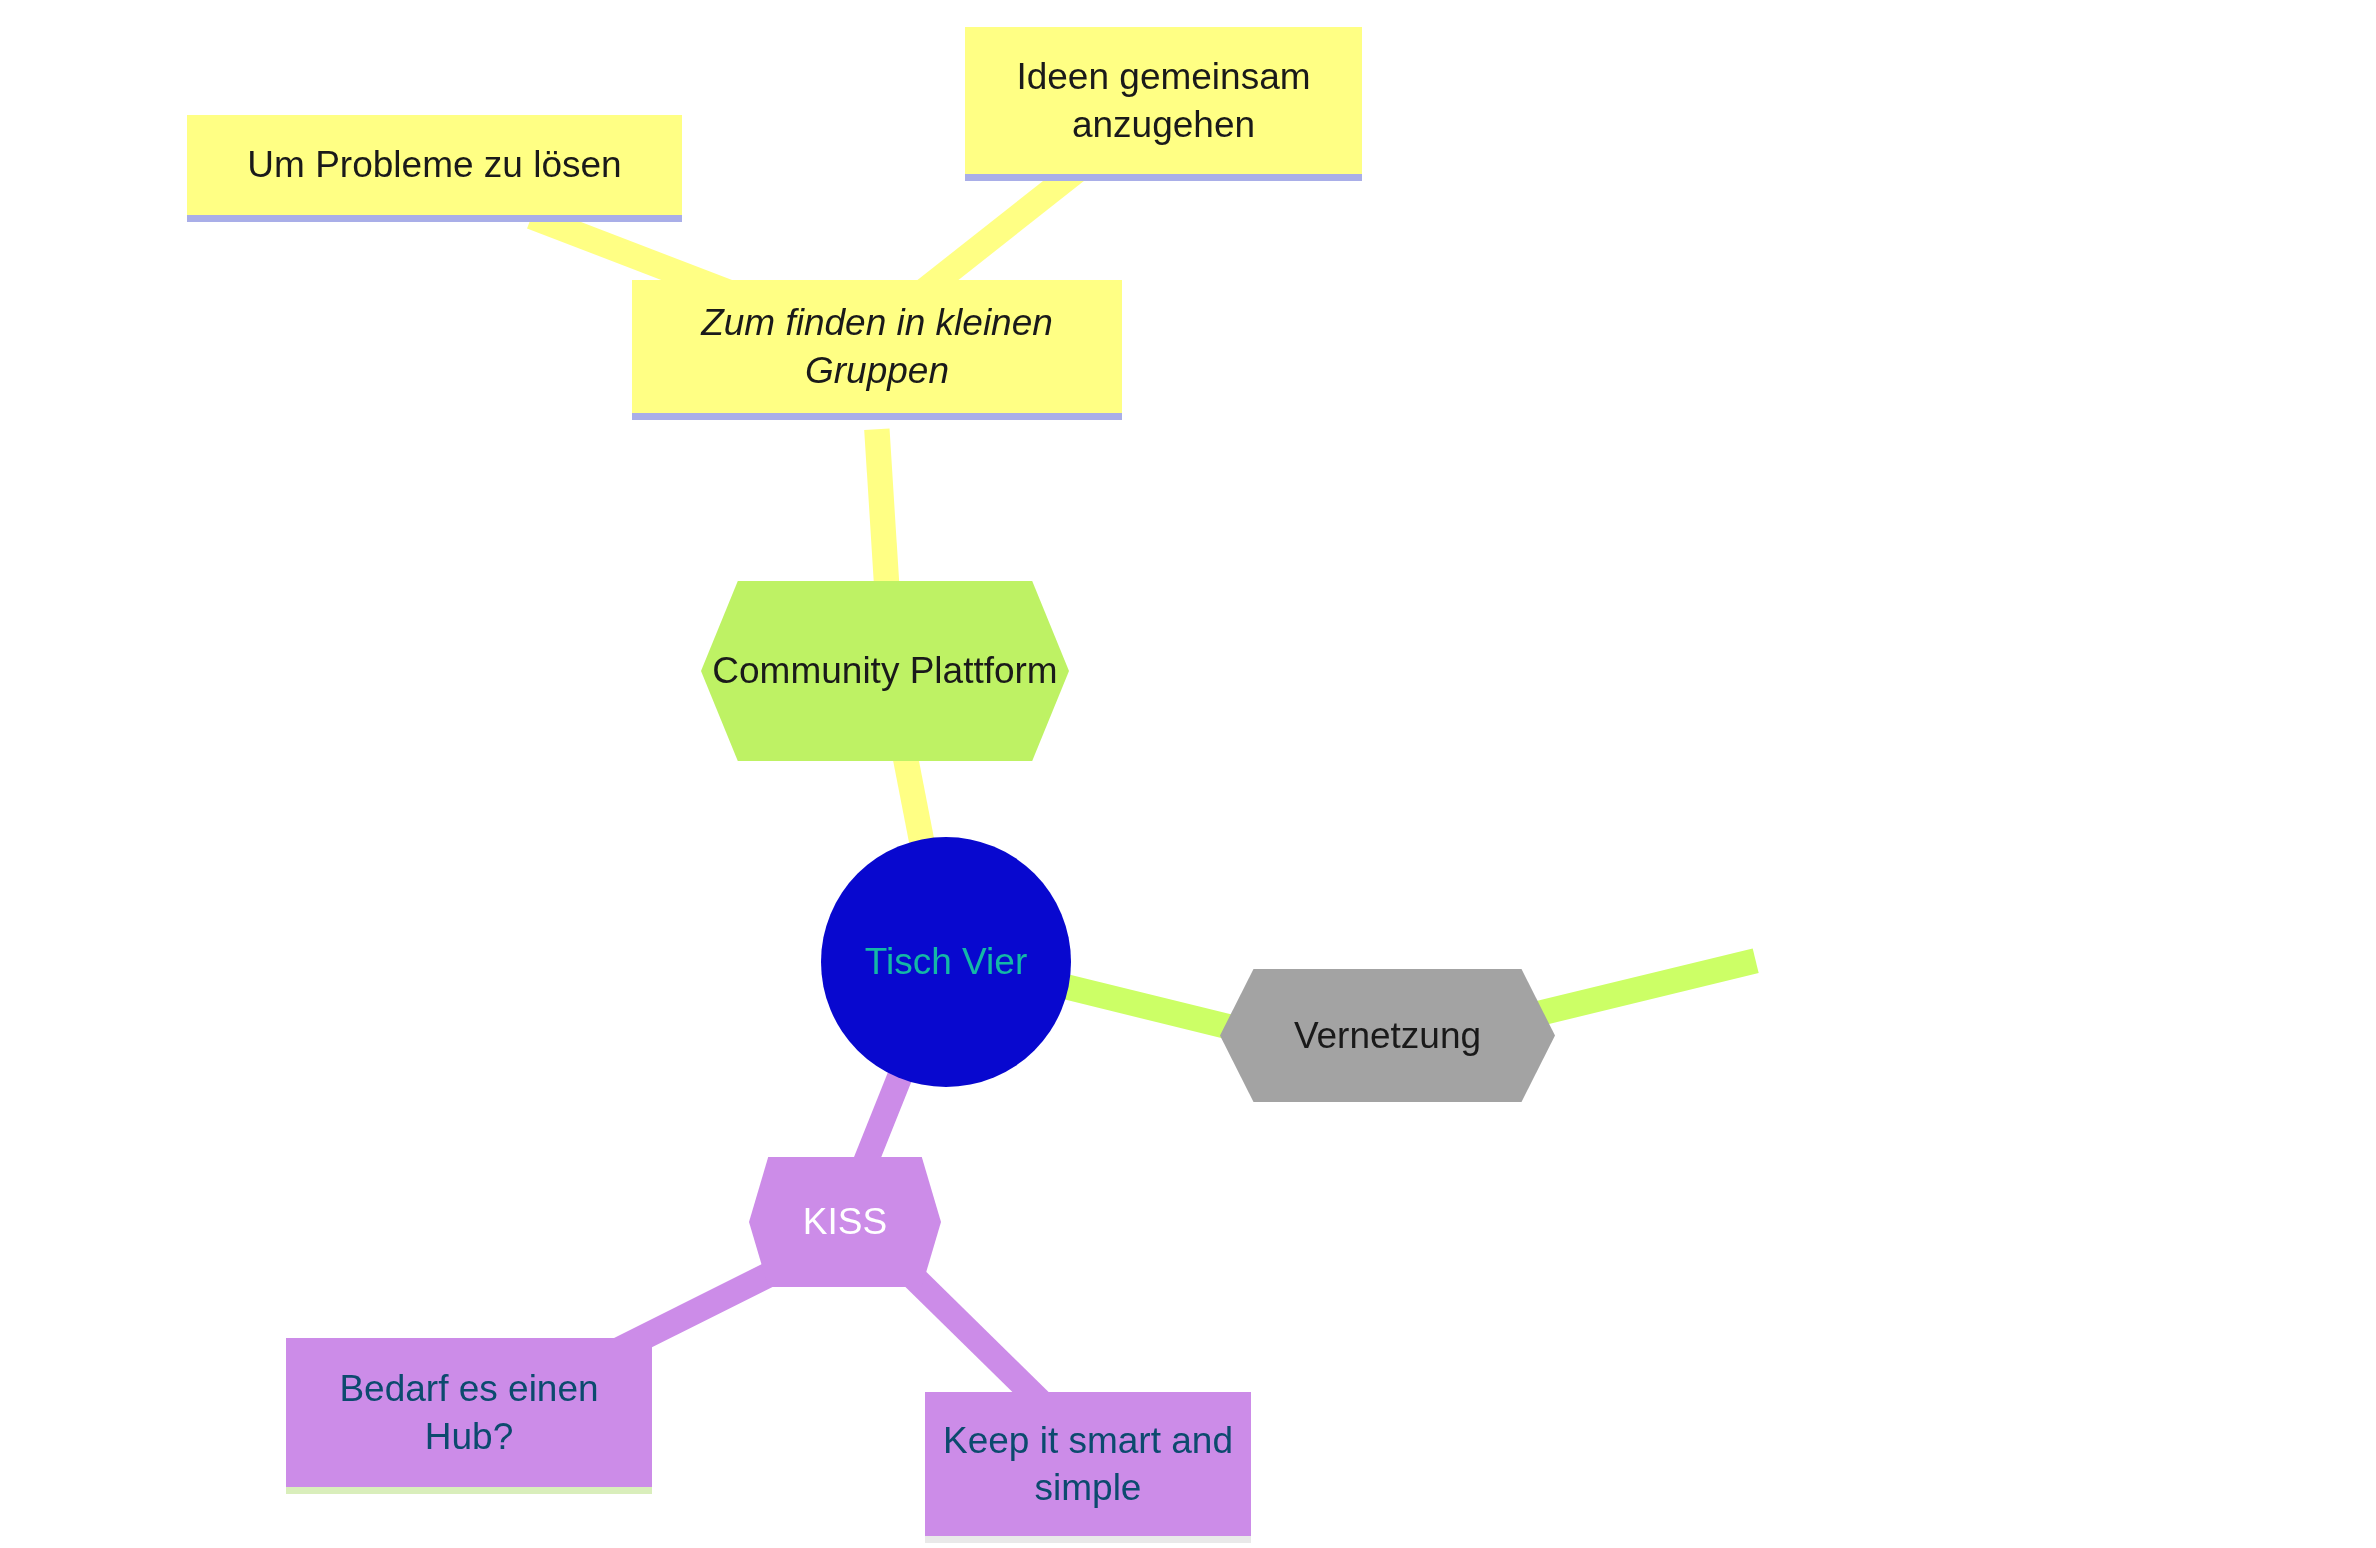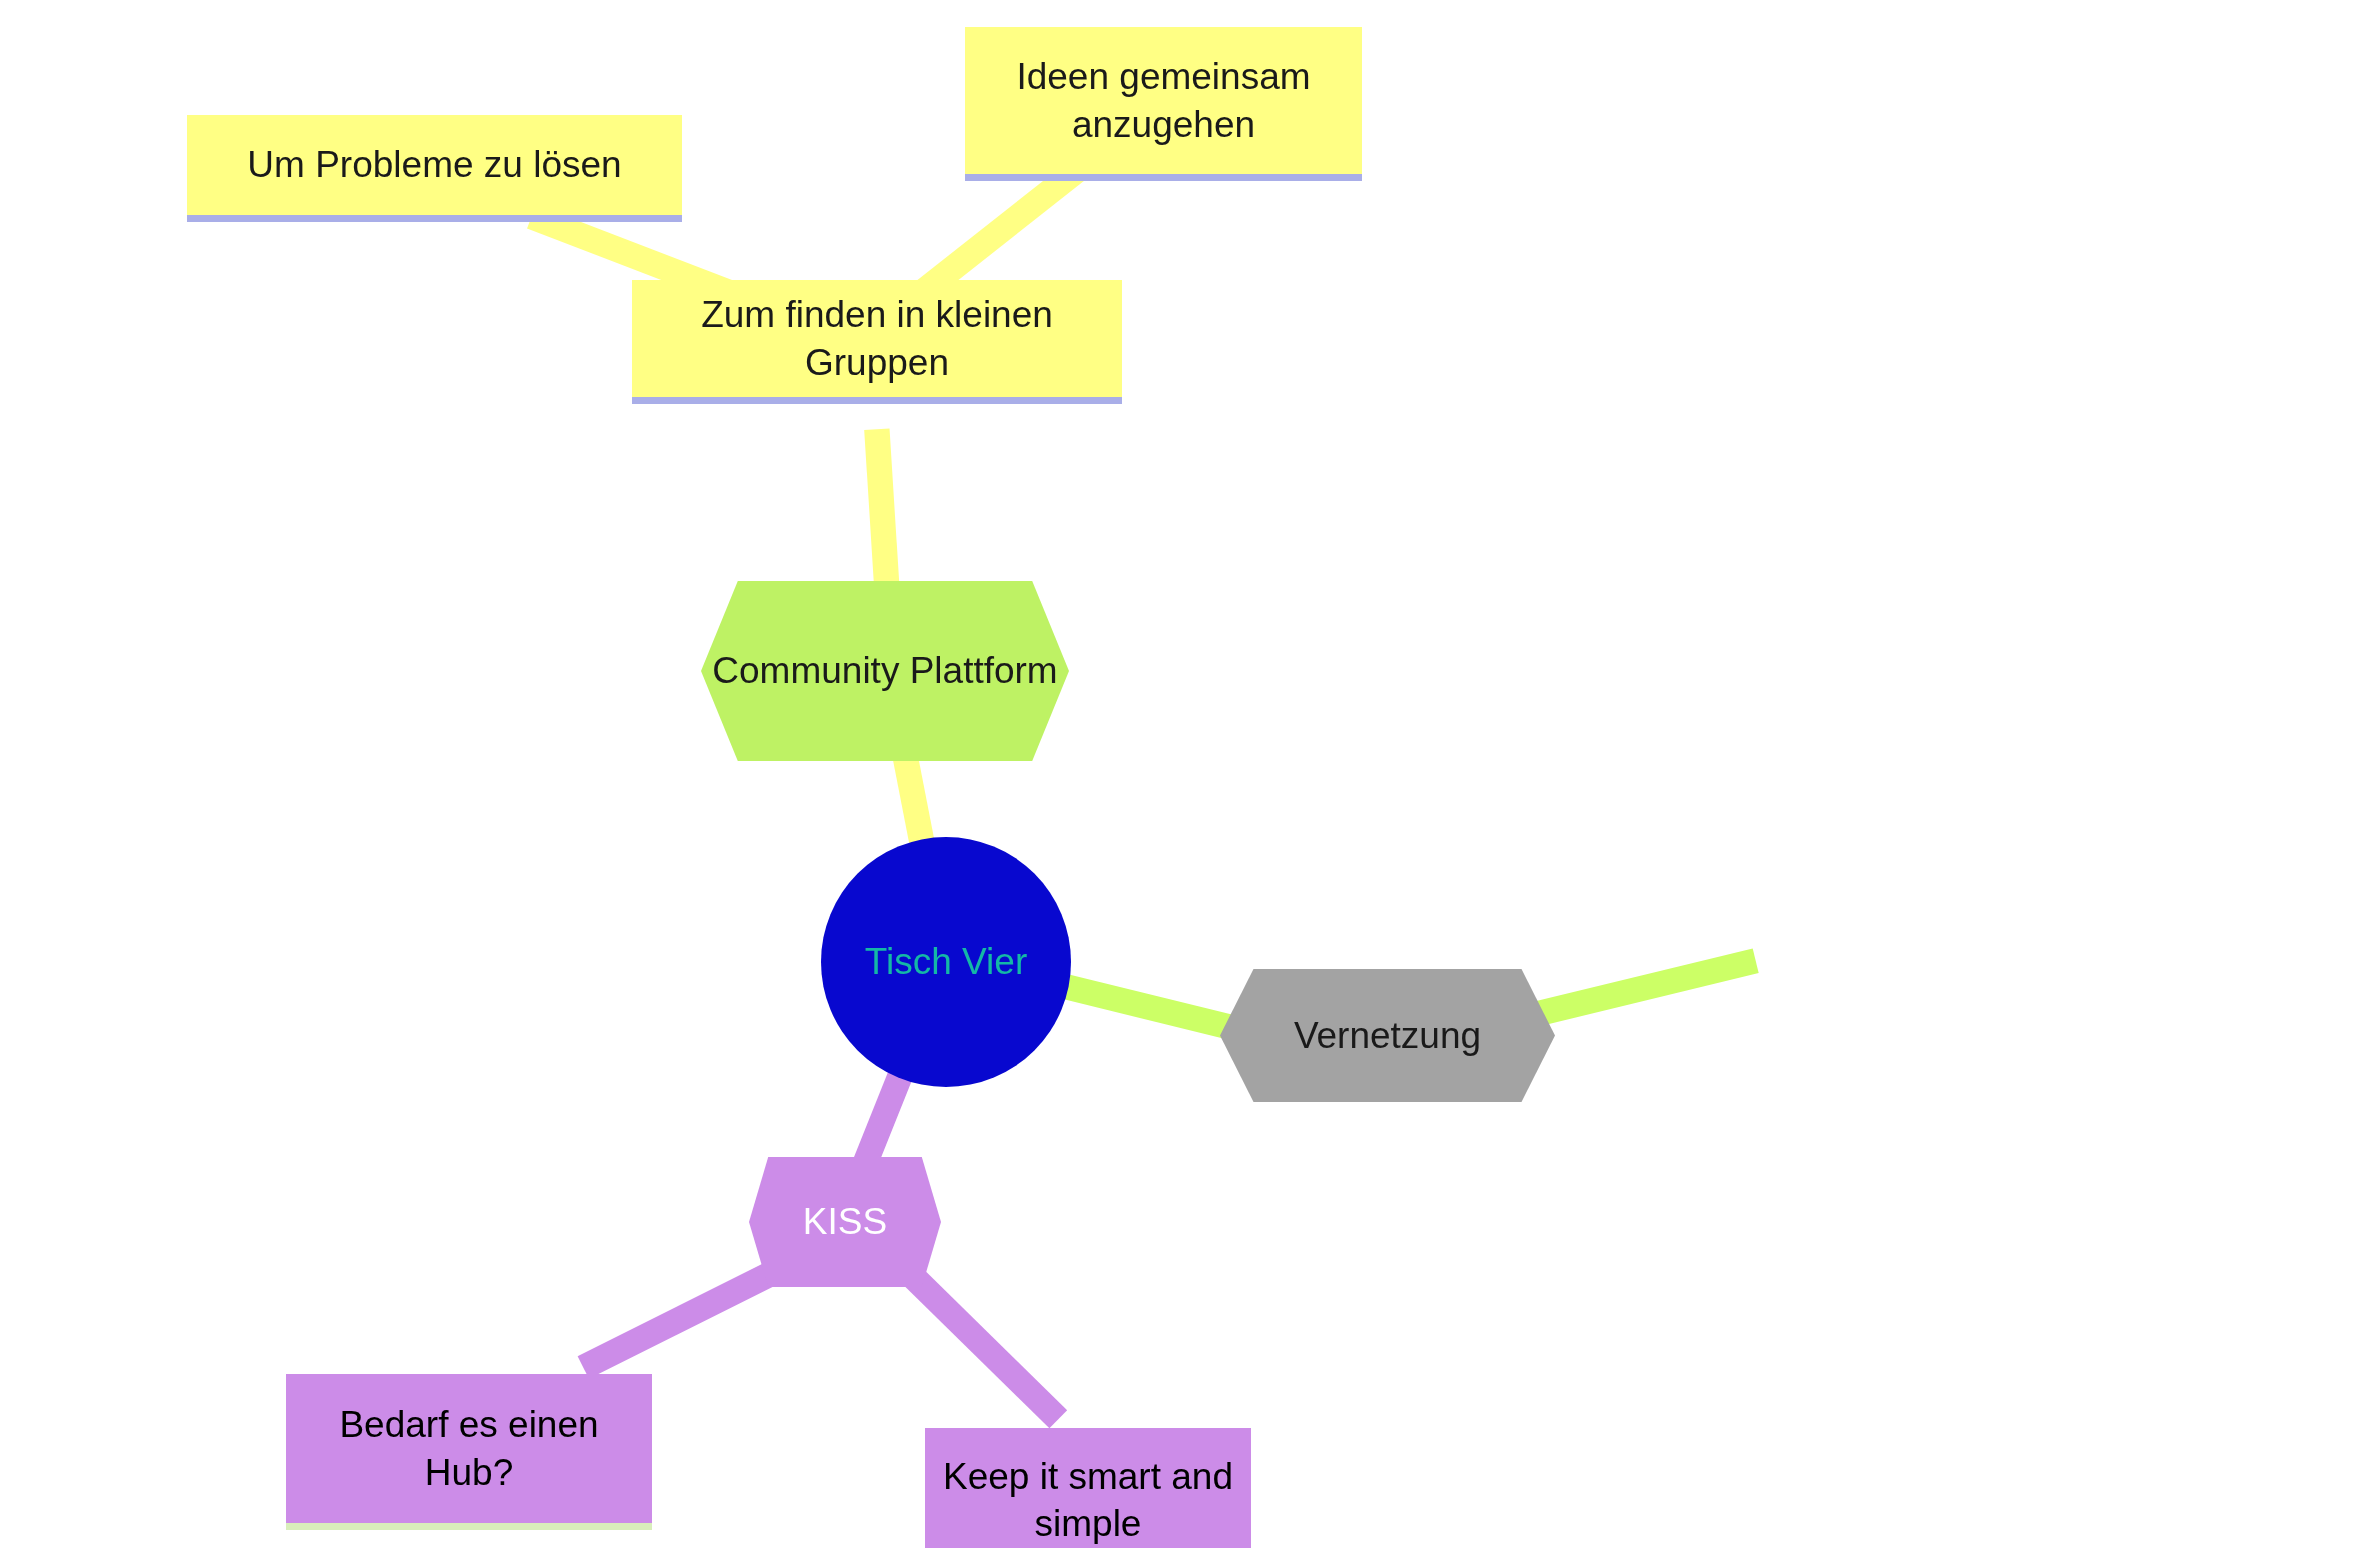--- a/index.html
+++ b/index.html
@@ -37,39 +37,39 @@
   }
   
   .rect {
     background: #ffff84;
     padding: 5.9px 17.6px;
   }
   .ul-lavender { border-bottom: 7.8px solid #a9aee8; }
   .ul-green    { border-bottom: 7.8px solid #d9eebb; }
   .ul-gray     { border-bottom: 7.8px solid #e9e9e9; }
   .rect.green  { background: #ccff66; }
-  .rect.purple { background: #cc8ce8; color: #000000; margin-top: 36px; }
+  .rect.purple { background: #cc8ce8; color: #0c4a6e; }
   
   .hex {
     clip-path: polygon(10% 0%, 90% 0%, 100% 50%, 90% 100%, 10% 100%, 0% 50%);
   }
   .hex.yellow { background: #bef264; }
   .hex.green  { background: #a3a3a3; }
   .hex.purple { background: #cc8ce8; color: #ffffff; }
   
   .circle {
     border-radius: 50%;
     background: #0808cf;
     color: #14b8a6;
   }
 
   
   #node-um-probleme { left: 187px;  top: 115px;  width: 495px; height: 107px; }
   #node-ideen       { left: 965px;  top: 27px;   width: 397px; height: 154px; }
-  #node-zum-finden  { left: 632px;  top: 280px;  width: 490px; height: 124px; }
+  #node-zum-finden  { left: 632px;  top: 280px;  width: 490px; height: 140px; font-style: italic; }
   #node-community   { left: 701px;  top: 581px;  width: 368px; height: 180px; }
   #node-center      { left: 821px;  top: 837px;  width: 250px; height: 250px; }
   #node-vernetzung  { left: 1220px; top: 969px;  width: 335px; height: 133px; }
   #node-ort         { left: 1700px; top: 871px;  width: 523px; height: 107px; }
   #node-kiss        { left: 749px;  top: 1157px; width: 192px; height: 130px; }
   #node-bedarf      { left: 286px;  top: 1338px; width: 366px; height: 156px; }
   #node-keep        { left: 925px;  top: 1392px; width: 326px; height: 151px; }
 </style>
 </head>
 <body>

